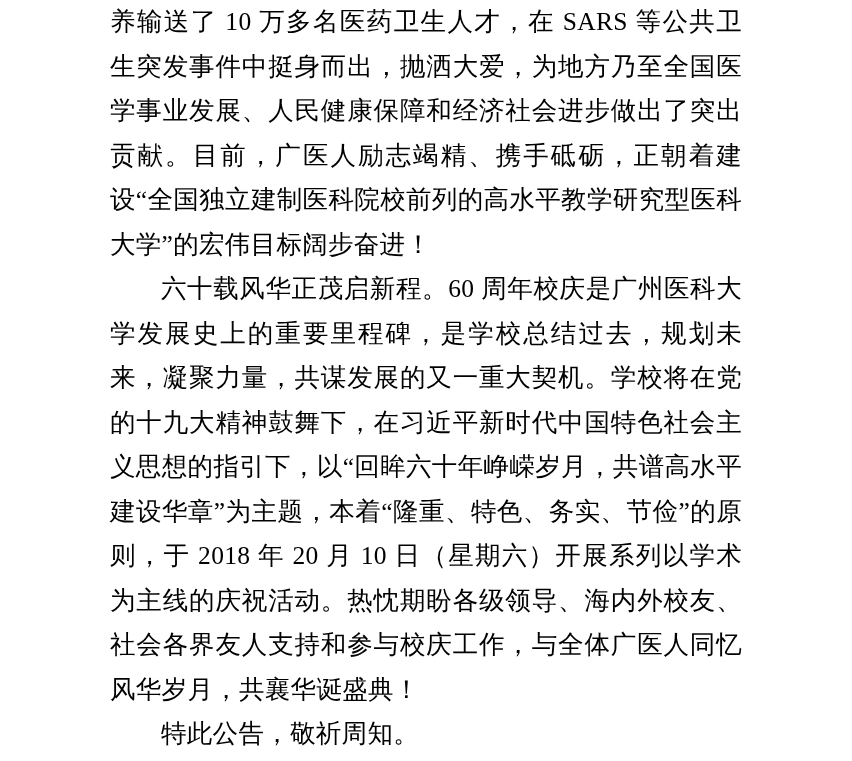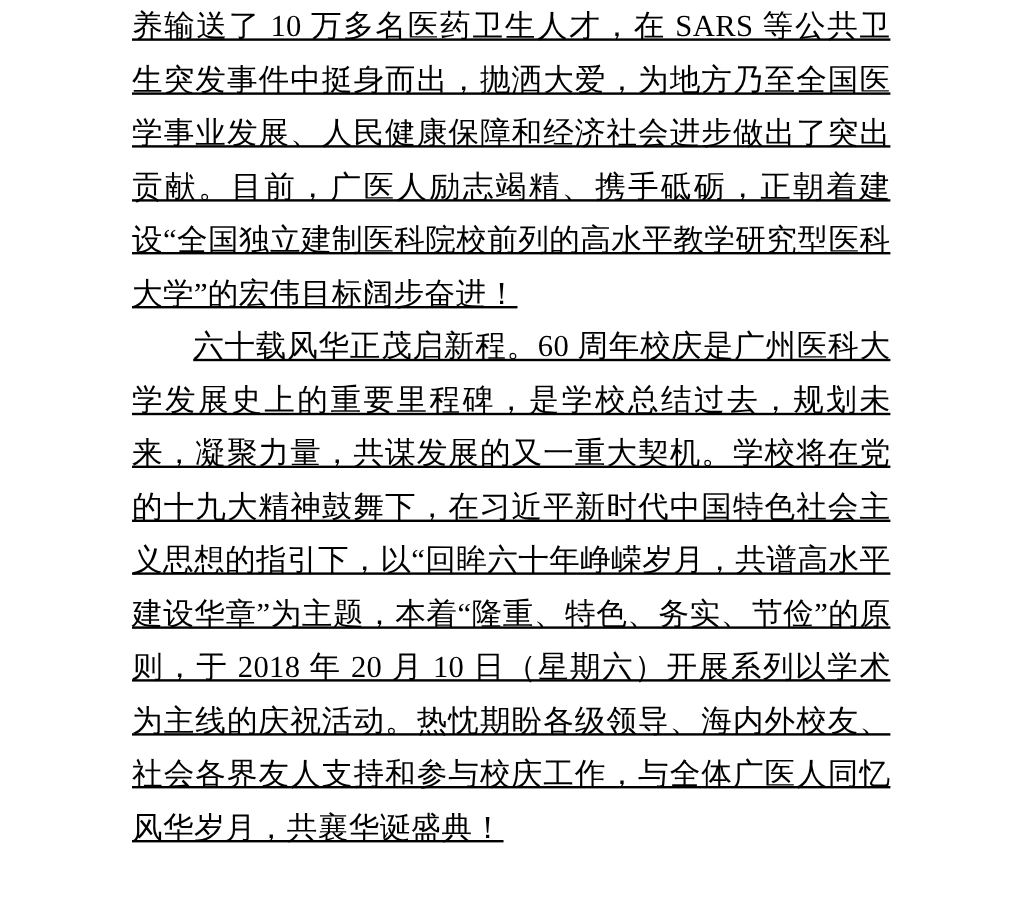--- a/index.html
+++ b/index.html
@@ -13,21 +13,20 @@
     font-family: "Liberation Serif", "DejaVu Serif", serif;
     color: #000000;
     overflow: hidden;
   }
   #doc {
     width: 852px;
     height: 761px;
     position: relative;
     box-sizing: border-box;
     padding: 0px 110px 0 110px;
-    text-decoration: underline;
   }
   .para {
     font-size: 25.5px;
     line-height: 44.5px;
     text-align: justify;
     text-justify: inter-ideograph;
     letter-spacing: 0.3px;
     margin: 0;
     white-space: pre-wrap;
   }
@@ -37,14 +36,15 @@
 </style>
 </head>
 <body>
 
 <div id="doc">
 
   <p class="para">养输送了 10 万多名医药卫生人才，在 SARS 等公共卫生突发事件中挺身而出，抛洒大爱，为地方乃至全国医学事业发展、人民健康保障和经济社会进步做出了突出贡献。目前，广医人励志竭精、携手砥砺，正朝着建设“全国独立建制医科院校前列的高水平教学研究型医科大学”的宏伟目标阔步奋进！</p>
 
   <p class="para indent">六十载风华正茂启新程。60 周年校庆是广州医科大学发展史上的重要里程碑，是学校总结过去，规划未来，凝聚力量，共谋发展的又一重大契机。学校将在党的十九大精神鼓舞下，在习近平新时代中国特色社会主义思想的指引下，以“回眸六十年峥嵘岁月，共谱高水平建设华章”为主题，本着“隆重、特色、务实、节俭”的原则，于 2018 年 20 月 10 日（星期六）开展系列以学术为主线的庆祝活动。热忱期盼各级领导、海内外校友、社会各界友人支持和参与校庆工作，与全体广医人同忆风华岁月，共襄华诞盛典！</p>
 
+  <p class="para indent">特此公告，敬祈周知。</p>
 
 </div>
 
 </body></html>

